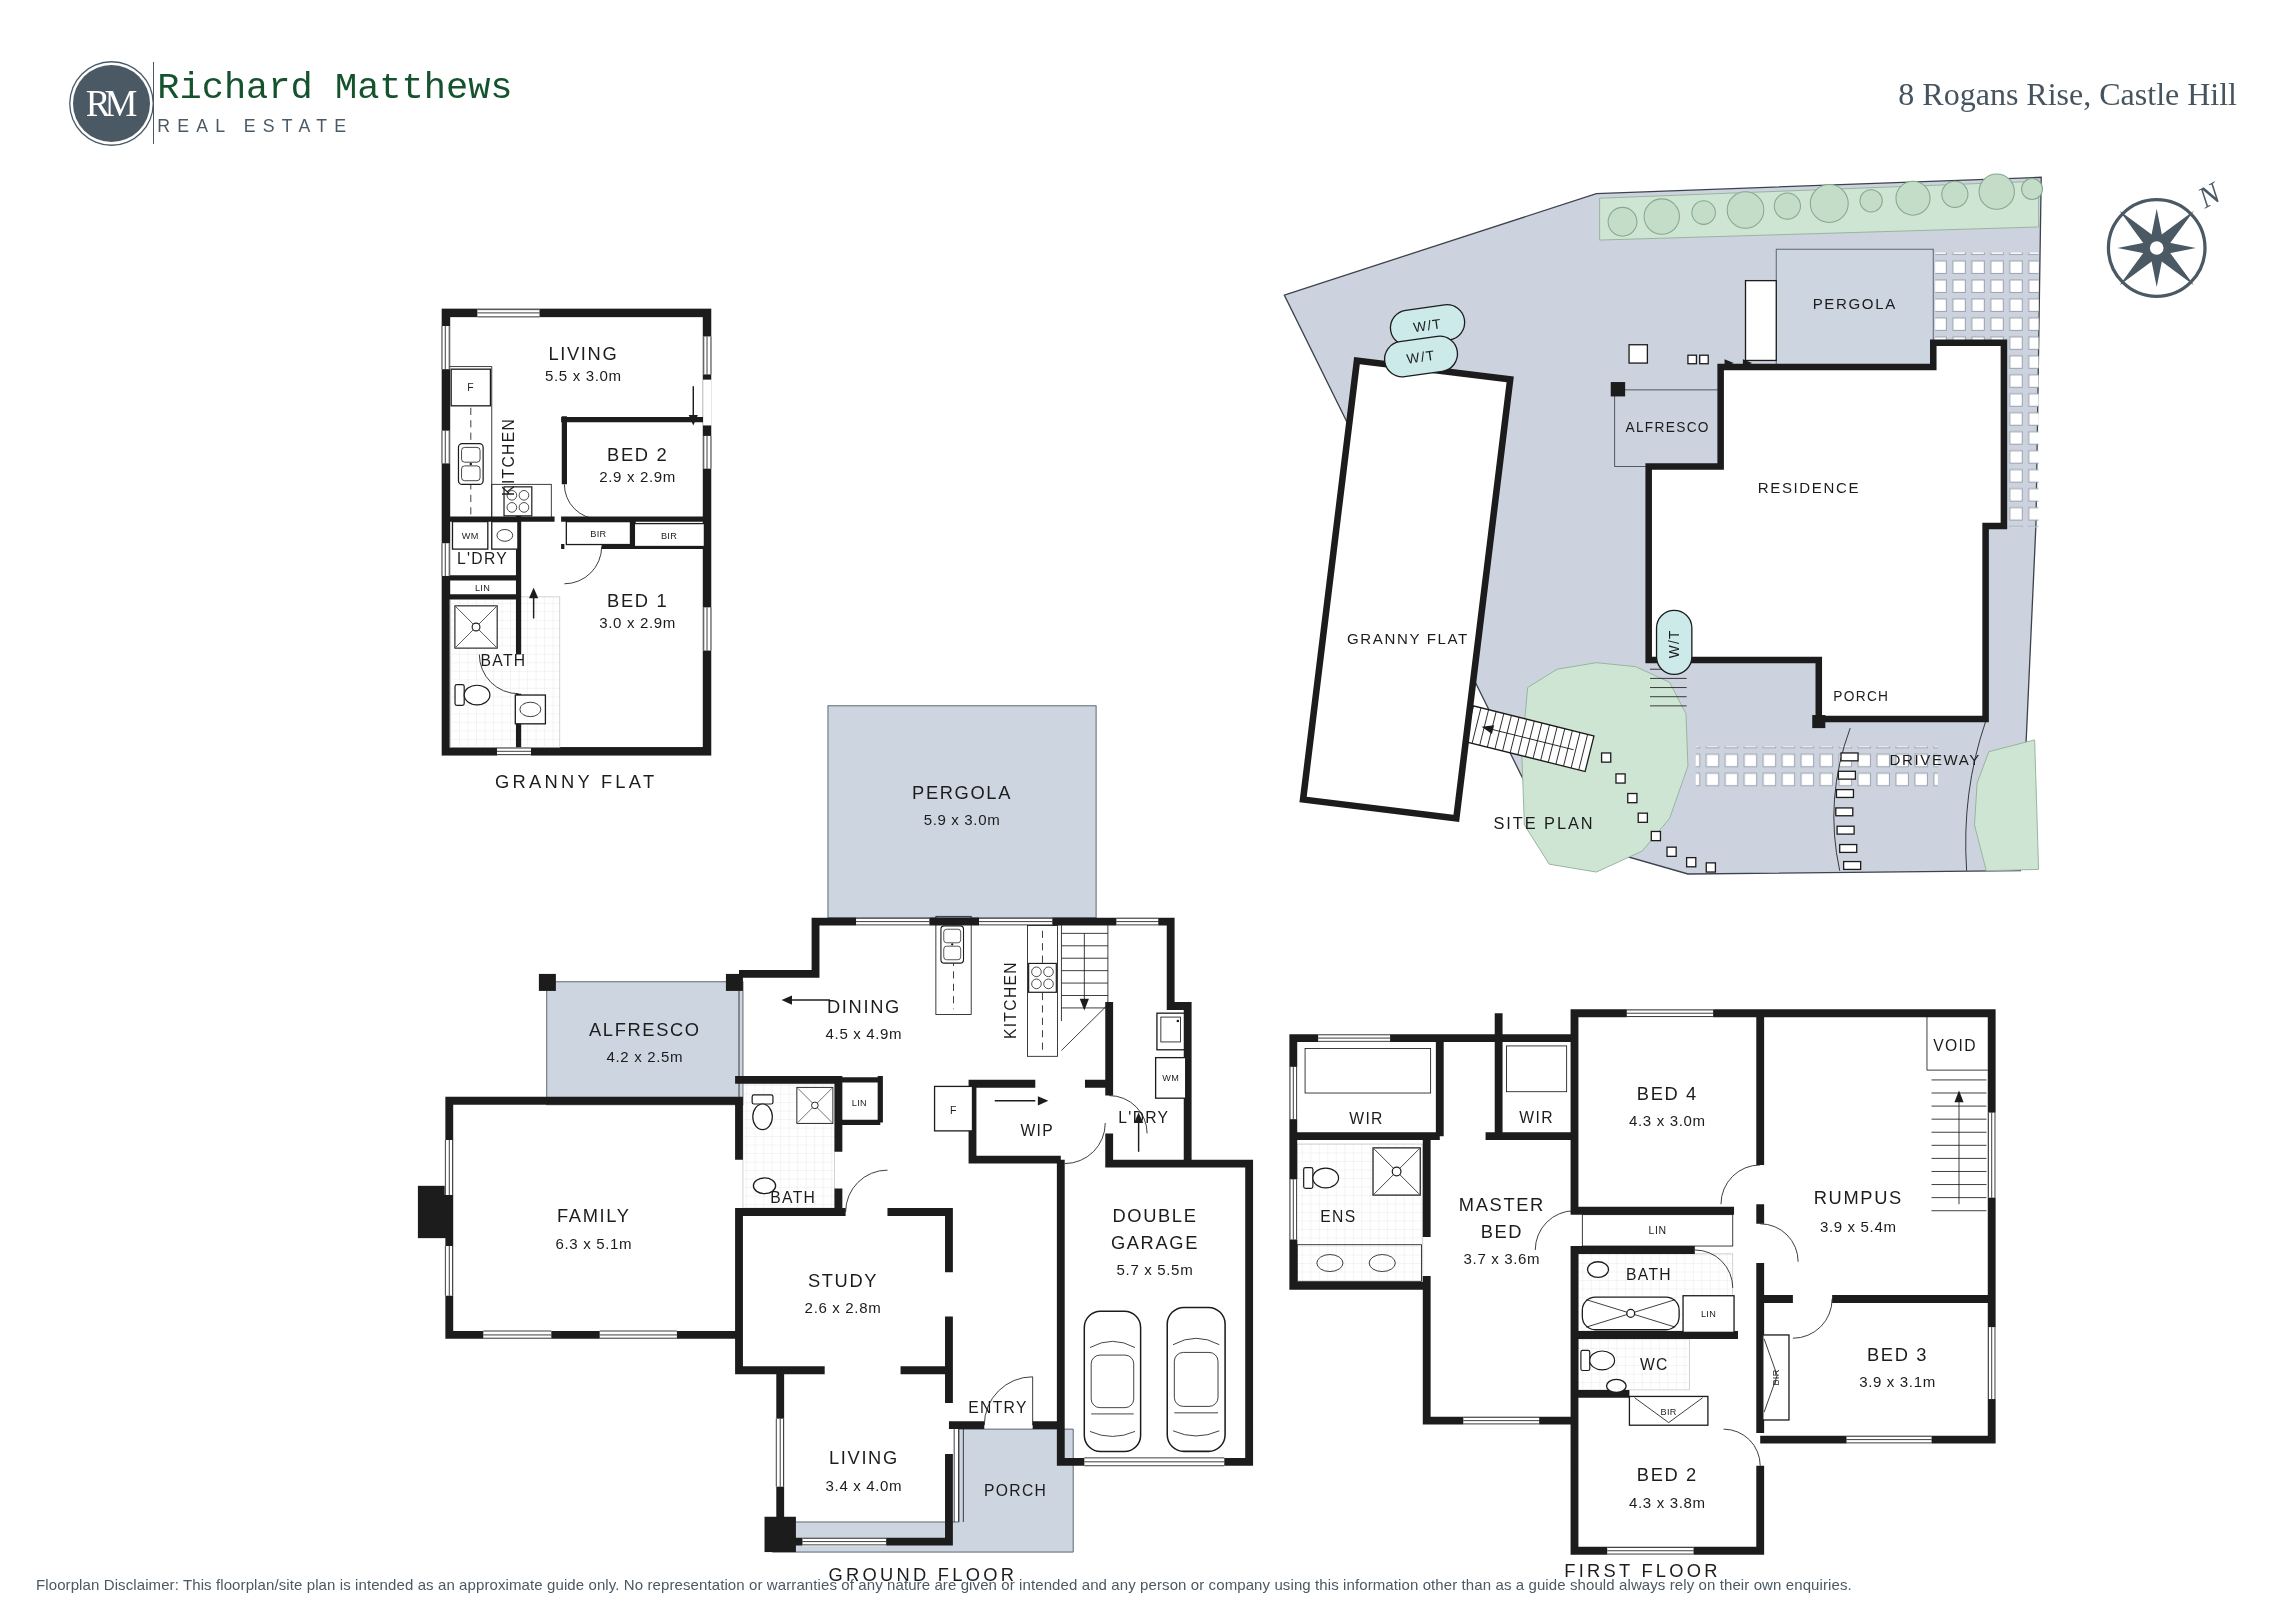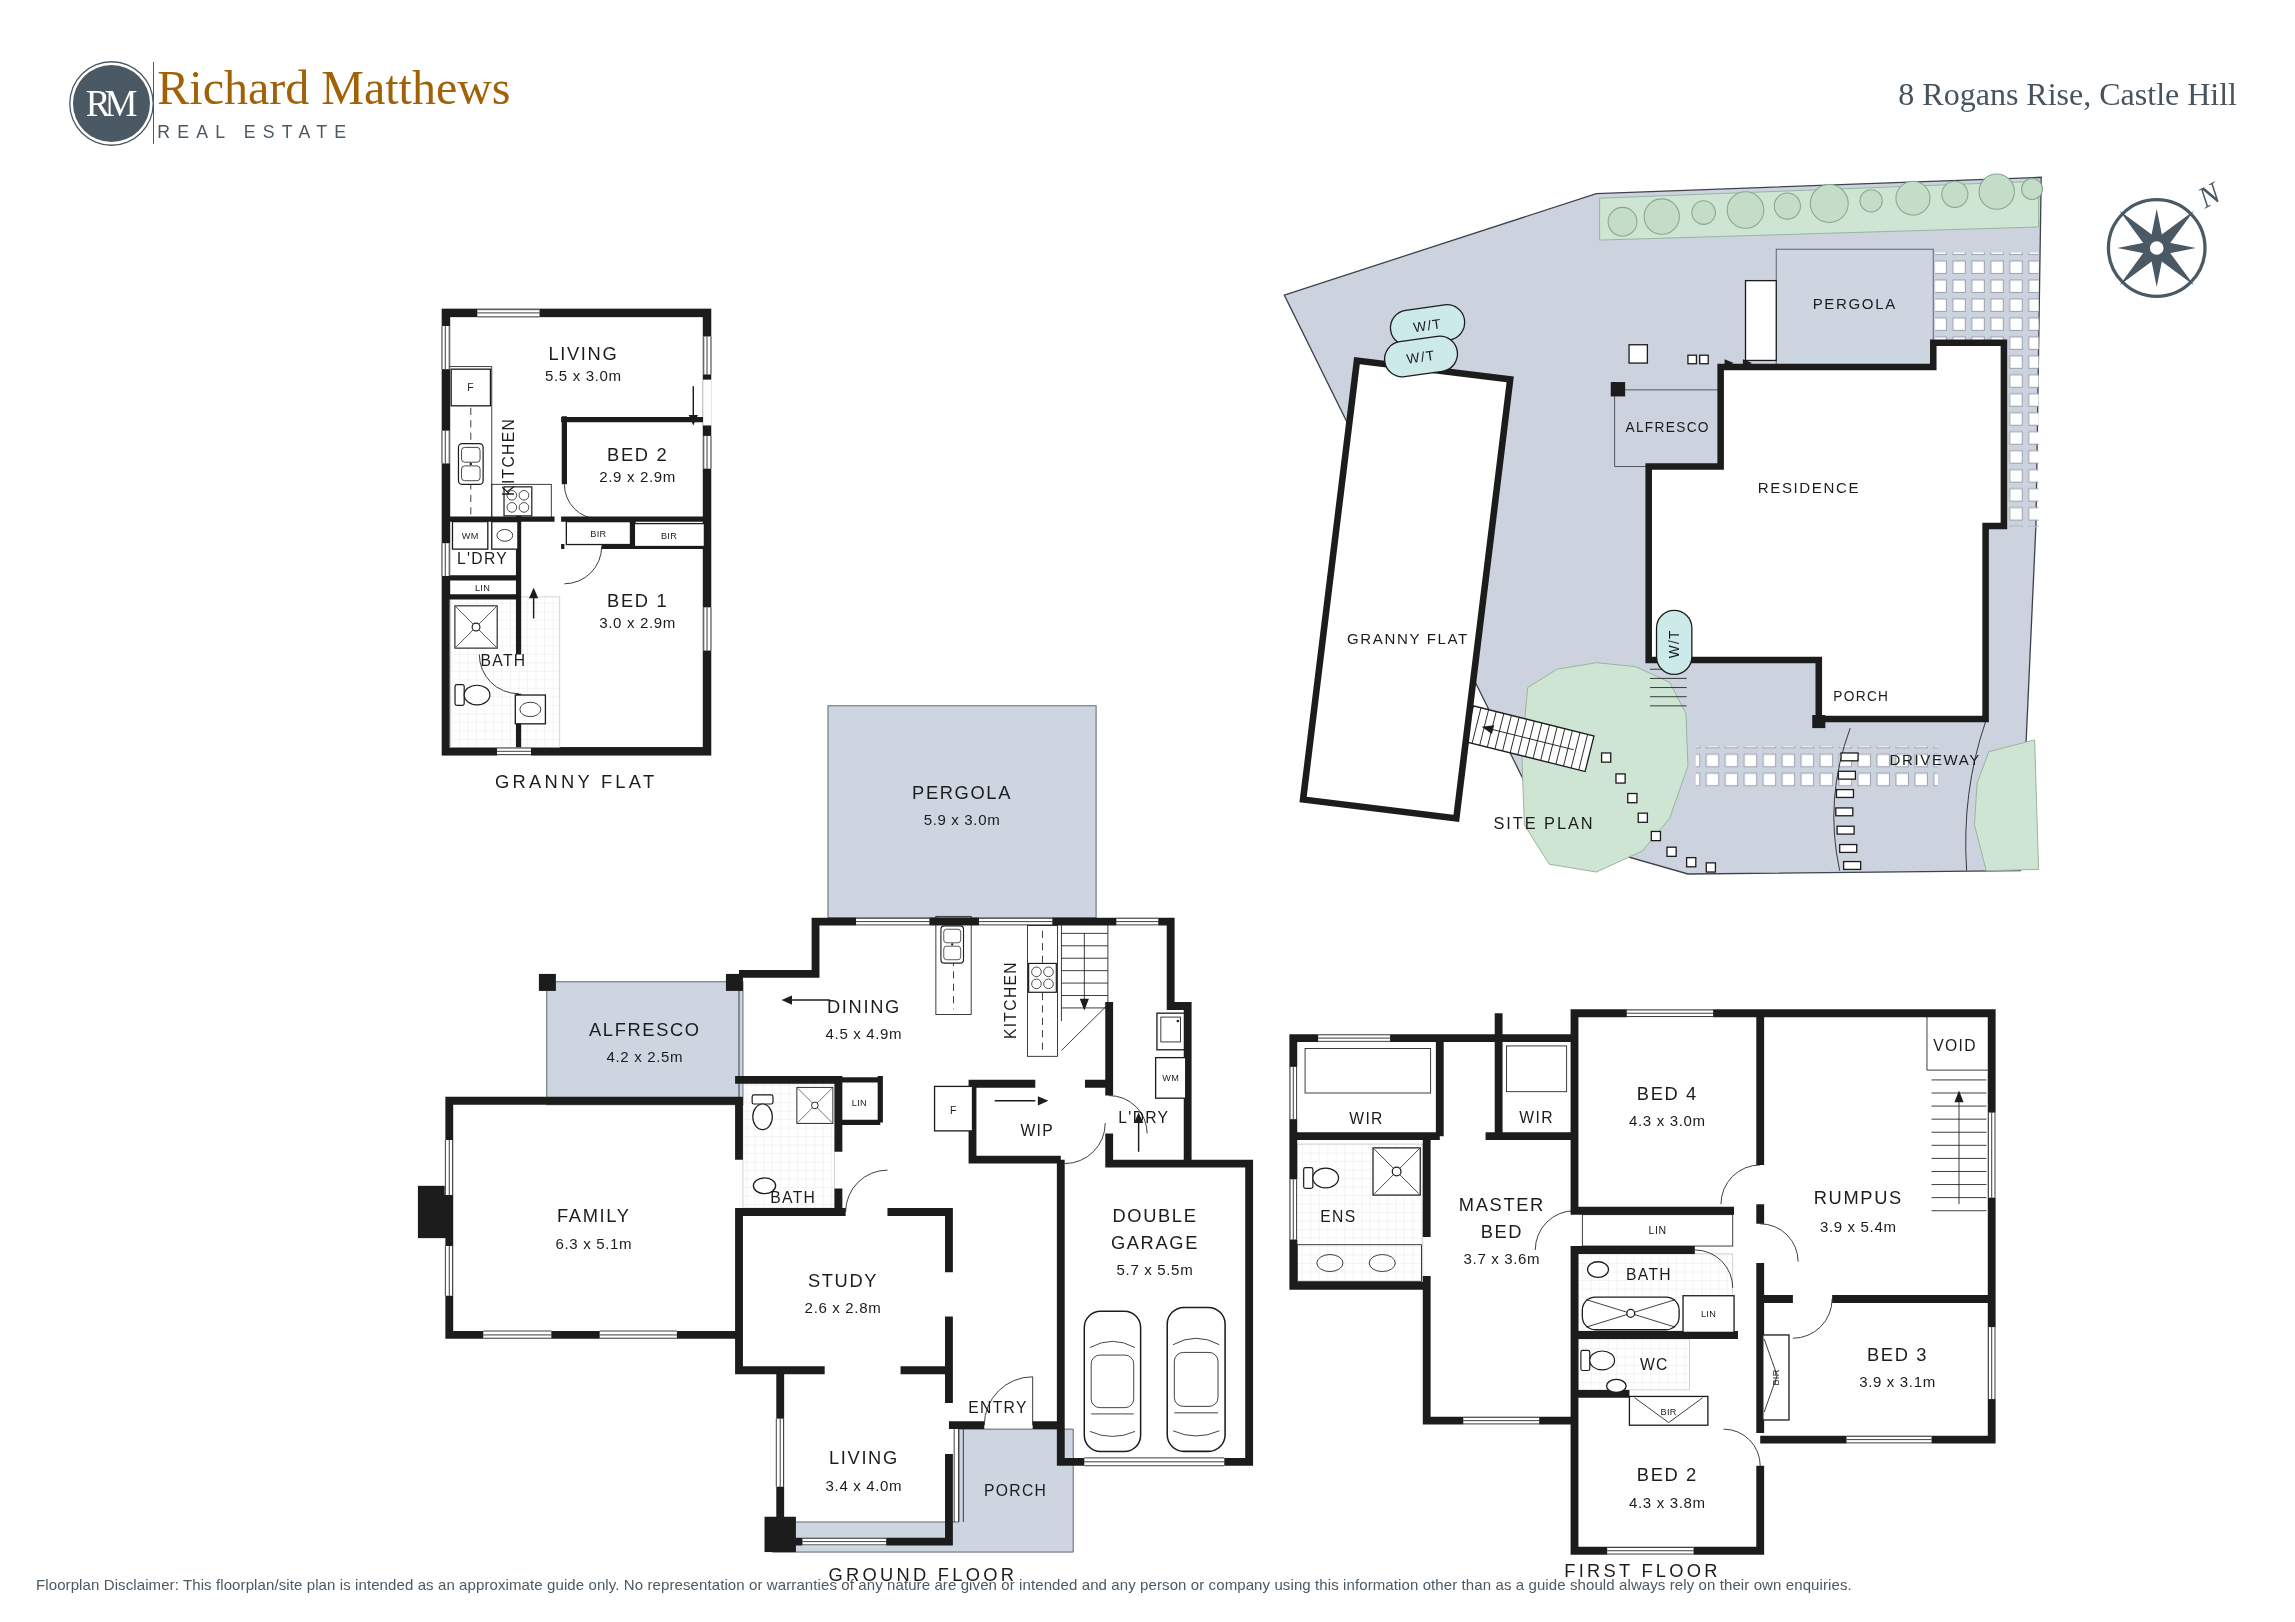--- a/index.html
+++ b/index.html
@@ -1,21 +1,21 @@
 <!DOCTYPE html>
 <html style="font-size:10.5px"><head>
 <meta charset="utf-8">
 <style>
   html,body{margin:0;padding:0}
   body{width:2295px;height:1623px;position:relative;background:#fff;font-family:"Liberation Sans",sans-serif;overflow:hidden}
   .abs{position:absolute}
   #logoDisc{width:77px;height:77px;border-radius:50%;background:#4a5964;display:flex;align-items:center;justify-content:center;box-shadow:0 0 0 2.6px #fff,0 0 0 3.9px #4a5964}
   #logoDisc span{color:#fff;font-family:"Liberation Serif",serif;font-size:37px;letter-spacing:-5.9px;padding-right:5.9px}
   #brandRule{width:1.3px;height:82px;background:#4a5964}
-  .brand1{font-family:Liberation Serif, serif;font-size:48px;color:#a16207;line-height:1.05}
+  .brand1{font-family:Liberation Mono, monospace;font-size:37px;color:#14532d;line-height:1.05}
   .brand2{font-size:17.7px;color:#4a5964;letter-spacing:7.2px;margin-top:8px}
   .title{font-family:"Liberation Serif",serif;font-size:32px;color:#46545f}
   .disc{font-size:15px;color:#4a5964;letter-spacing:0.1px;white-space:nowrap}
   svg{overflow:visible}
   svg text{font-family:"Liberation Sans",sans-serif;fill:#1c1c1c;text-anchor:middle}
   .w{stroke:#1c1c1c;stroke-width:12;fill:none}
   .w13{stroke:#1c1c1c;stroke-width:13;fill:none}
   .w10{stroke:#1c1c1c;stroke-width:10;fill:#fff}
   .iw{stroke:#1c1c1c;stroke-width:8;fill:none}
   .tn{stroke:#1c1c1c;stroke-width:2.2;fill:none}

